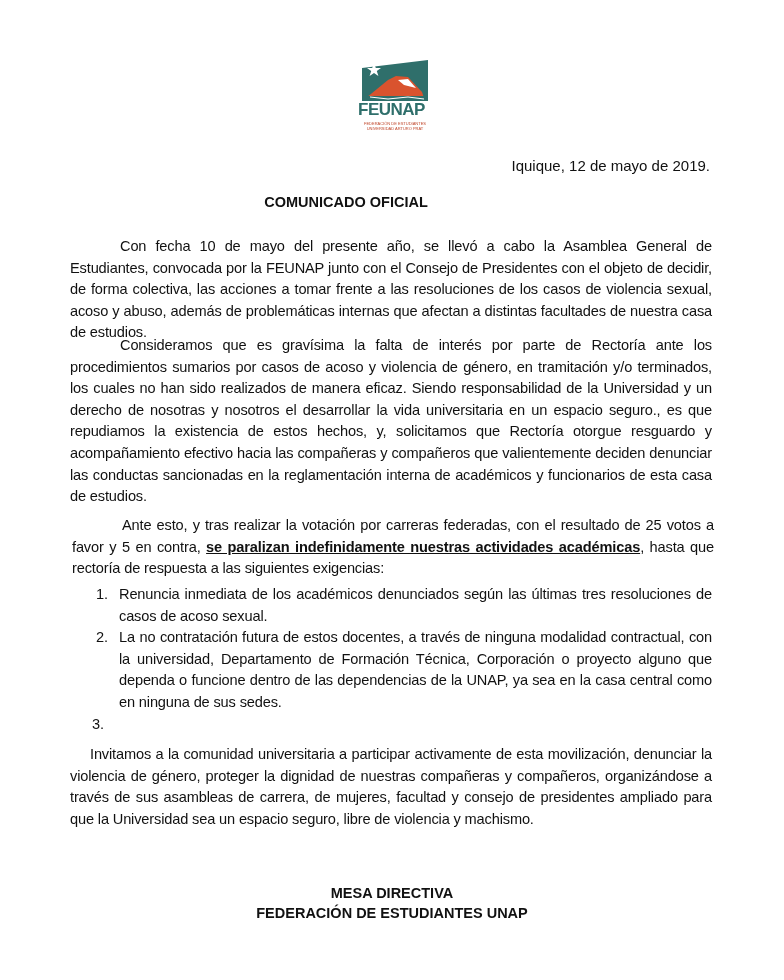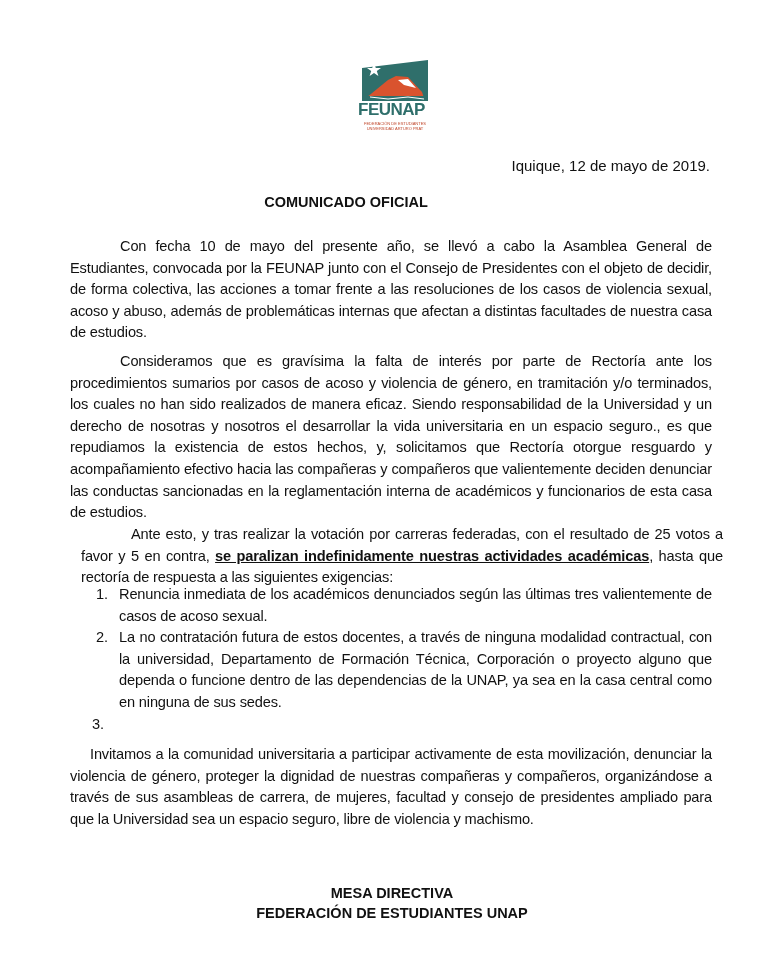--- a/index.html
+++ b/index.html
@@ -7,21 +7,21 @@
     .logo { position: absolute; left: 358px; top: 58px; width: 74px; height: 76px; }
     .logo svg { display: block; }
     .logo-text { position: absolute; left: 0; top: 42px; width: 74px; font-weight: bold; font-size: 17px; color: #2f6f6b; letter-spacing: -0.5px; font-family: "Liberation Sans", sans-serif; }
     .logo-sub { position: absolute; left: 2px; width: 70px; text-align: center; font-size: 4px; color: #c0462a; line-height: 5px; white-space: nowrap; overflow: hidden; }
     .date { position: absolute; right: 74px; top: 157px; font-size: 15px; }
     .title { position: absolute; left: 0; width: 692px; top: 194px; text-align: center; font-weight: bold; font-size: 14.5px; }
     .para { position: absolute; left: 70px; width: 642px; font-size: 14.6px; line-height: 21.6px; text-align: justify; text-align-last: left; letter-spacing: -0.15px; }
     .indent { text-indent: 50px; }
     .indent-small { text-indent: 20px; }
     .p1 { top: 236px; }
-    .p2 { top: 351px; }
+    .p2 { top: 335px; }
     .p3 { top: 513px; }
     .p4 { top: 744px; }
     .para u { font-weight: bold; }
     .list { position: absolute; left: 88px; width: 624px; top: 584px; margin: 0; padding: 0; list-style: none; font-size: 14.6px; line-height: 21.6px; letter-spacing: -0.15px; }
     .list li { position: relative; padding-left: 31px; text-align: justify; text-align-last: left; }
     .list .num { position: absolute; left: 8px; top: 0; }
     .signature { position: absolute; left: 0; width: 784px; top: 883px; text-align: center; font-weight: bold; font-size: 14.5px; line-height: 20px; }
   </style>
 </head>
 <body>
@@ -41,26 +41,26 @@
 </div>
 
 <div class="date">Iquique, 12 de mayo de 2019.</div>
 
 <div class="title">COMUNICADO OFICIAL</div>
 
 <p class="para indent p1" style="margin:0;">Con fecha 10 de mayo del presente año, se llevó a cabo la Asamblea General de Estudiantes, convocada por la FEUNAP junto con el Consejo de Presidentes con el objeto de decidir, de forma colectiva, las acciones a tomar frente a las resoluciones de los casos de violencia sexual, acoso y abuso, además de problemáticas internas que afectan a distintas facultades de nuestra casa de estudios.</p>
 
 <p class="para indent p2" style="margin:0;">Consideramos que es gravísima la falta de interés por parte de Rectoría ante los procedimientos sumarios por casos de acoso y violencia de género, en tramitación y/o terminados, los cuales no han sido realizados de manera eficaz. Siendo responsabilidad de la Universidad y un derecho de nosotras y nosotros el desarrollar la vida universitaria en un espacio seguro., es que repudiamos la existencia de estos hechos, y, solicitamos que Rectoría otorgue resguardo y acompañamiento efectivo hacia las compañeras y compañeros que valientemente deciden denunciar las conductas sancionadas en la reglamentación interna de académicos y funcionarios de esta casa de estudios.</p>
 
-<p class="para indent p3" style="margin:11px;"><span>Ante esto, y tras realizar la votación por carreras federadas, con el resultado de 25 votos a favor y 5 en contra, </span><u>se paralizan indefinidamente nuestras actividades académicas</u><span>, hasta que rectoría de respuesta a las siguientes exigencias:</span></p>
+<p class="para indent p3" style="margin:2px;"><span>Ante esto, y tras realizar la votación por carreras federadas, con el resultado de 25 votos a favor y 5 en contra, </span><u>se paralizan indefinidamente nuestras actividades académicas</u><span>, hasta que rectoría de respuesta a las siguientes exigencias:</span></p>
 
 <ol class="list">
   <li>
     <span class="num">1.</span>
-    <span>Renuncia inmediata de los académicos denunciados según las últimas tres valientemente de casos de acoso sexual.</span>
+    <span>Renuncia inmediata de los académicos denunciados según las últimas tres resoluciones de casos de acoso sexual.</span>
   </li>
   <li>
     <span class="num">2.</span>
     <span>La no contratación futura de estos docentes, a través de ninguna modalidad contractual, con la universidad, Departamento de Formación Técnica, Corporación o proyecto alguno que dependa o funcione dentro de las dependencias de la UNAP, ya sea en la casa central como en ninguna de sus sedes.</span>
   </li>
   <li>
     <span class="num" style="left:4px;">3.</span>
   </li>
 </ol>
 

